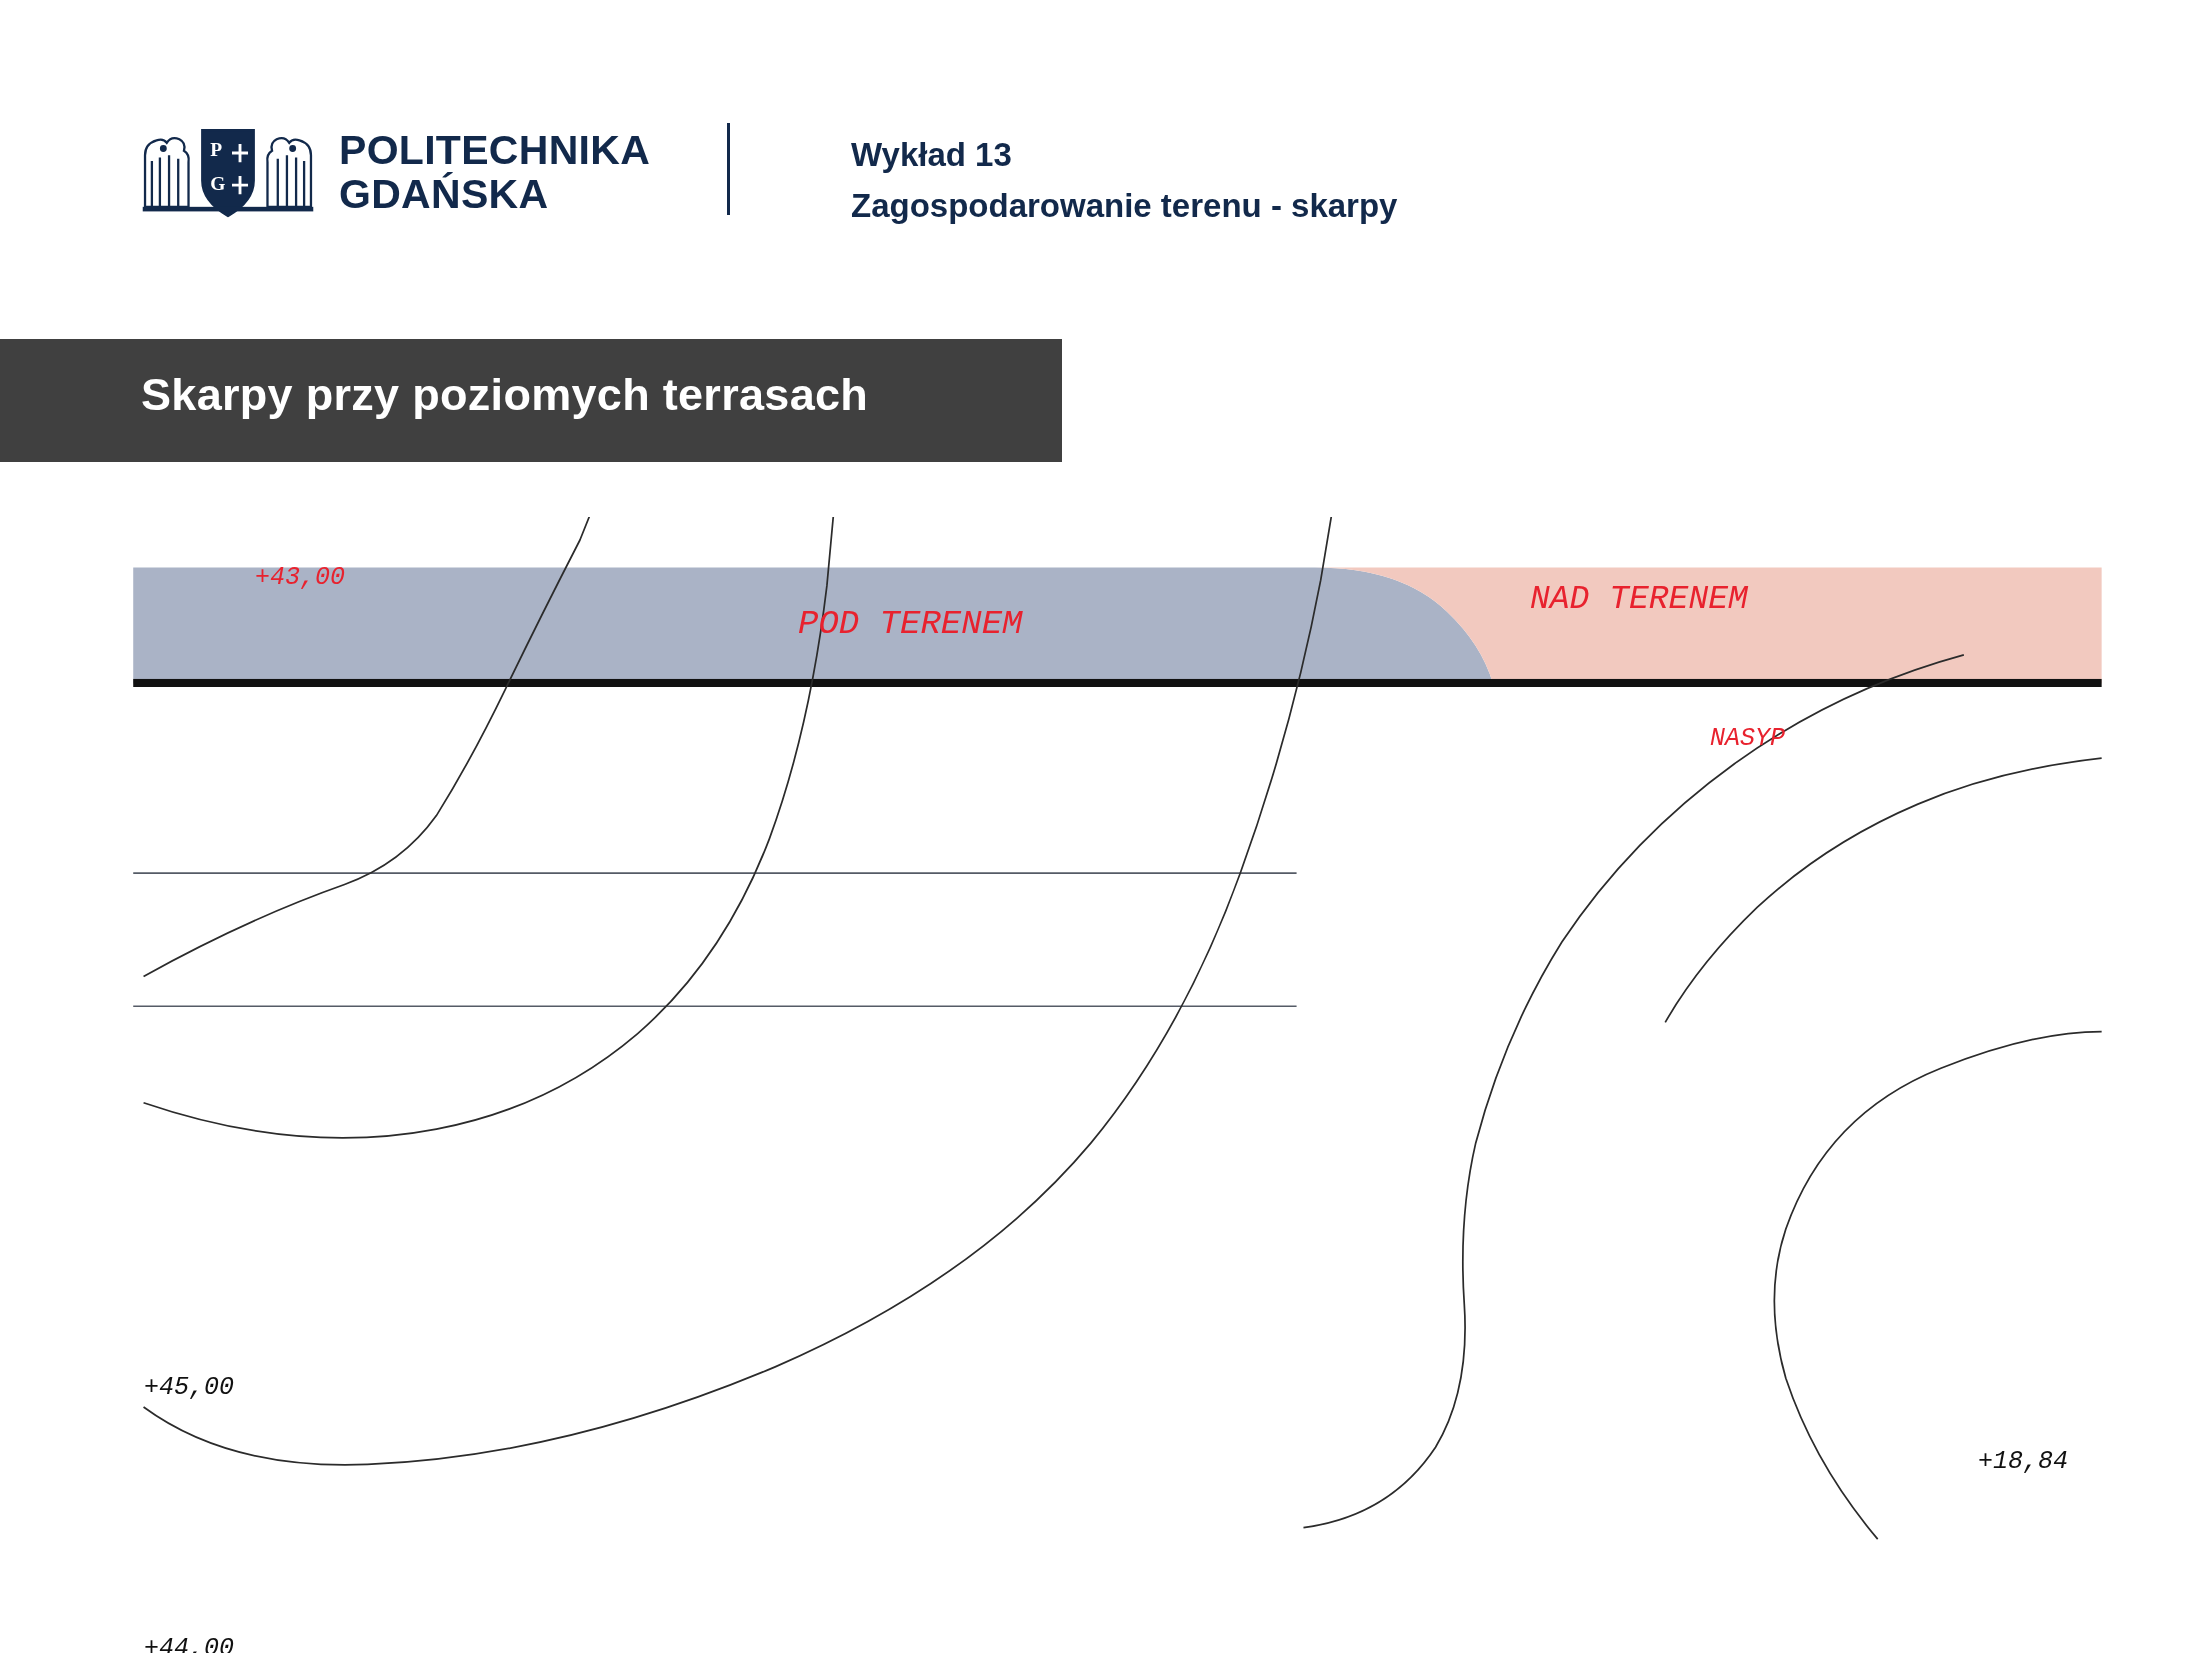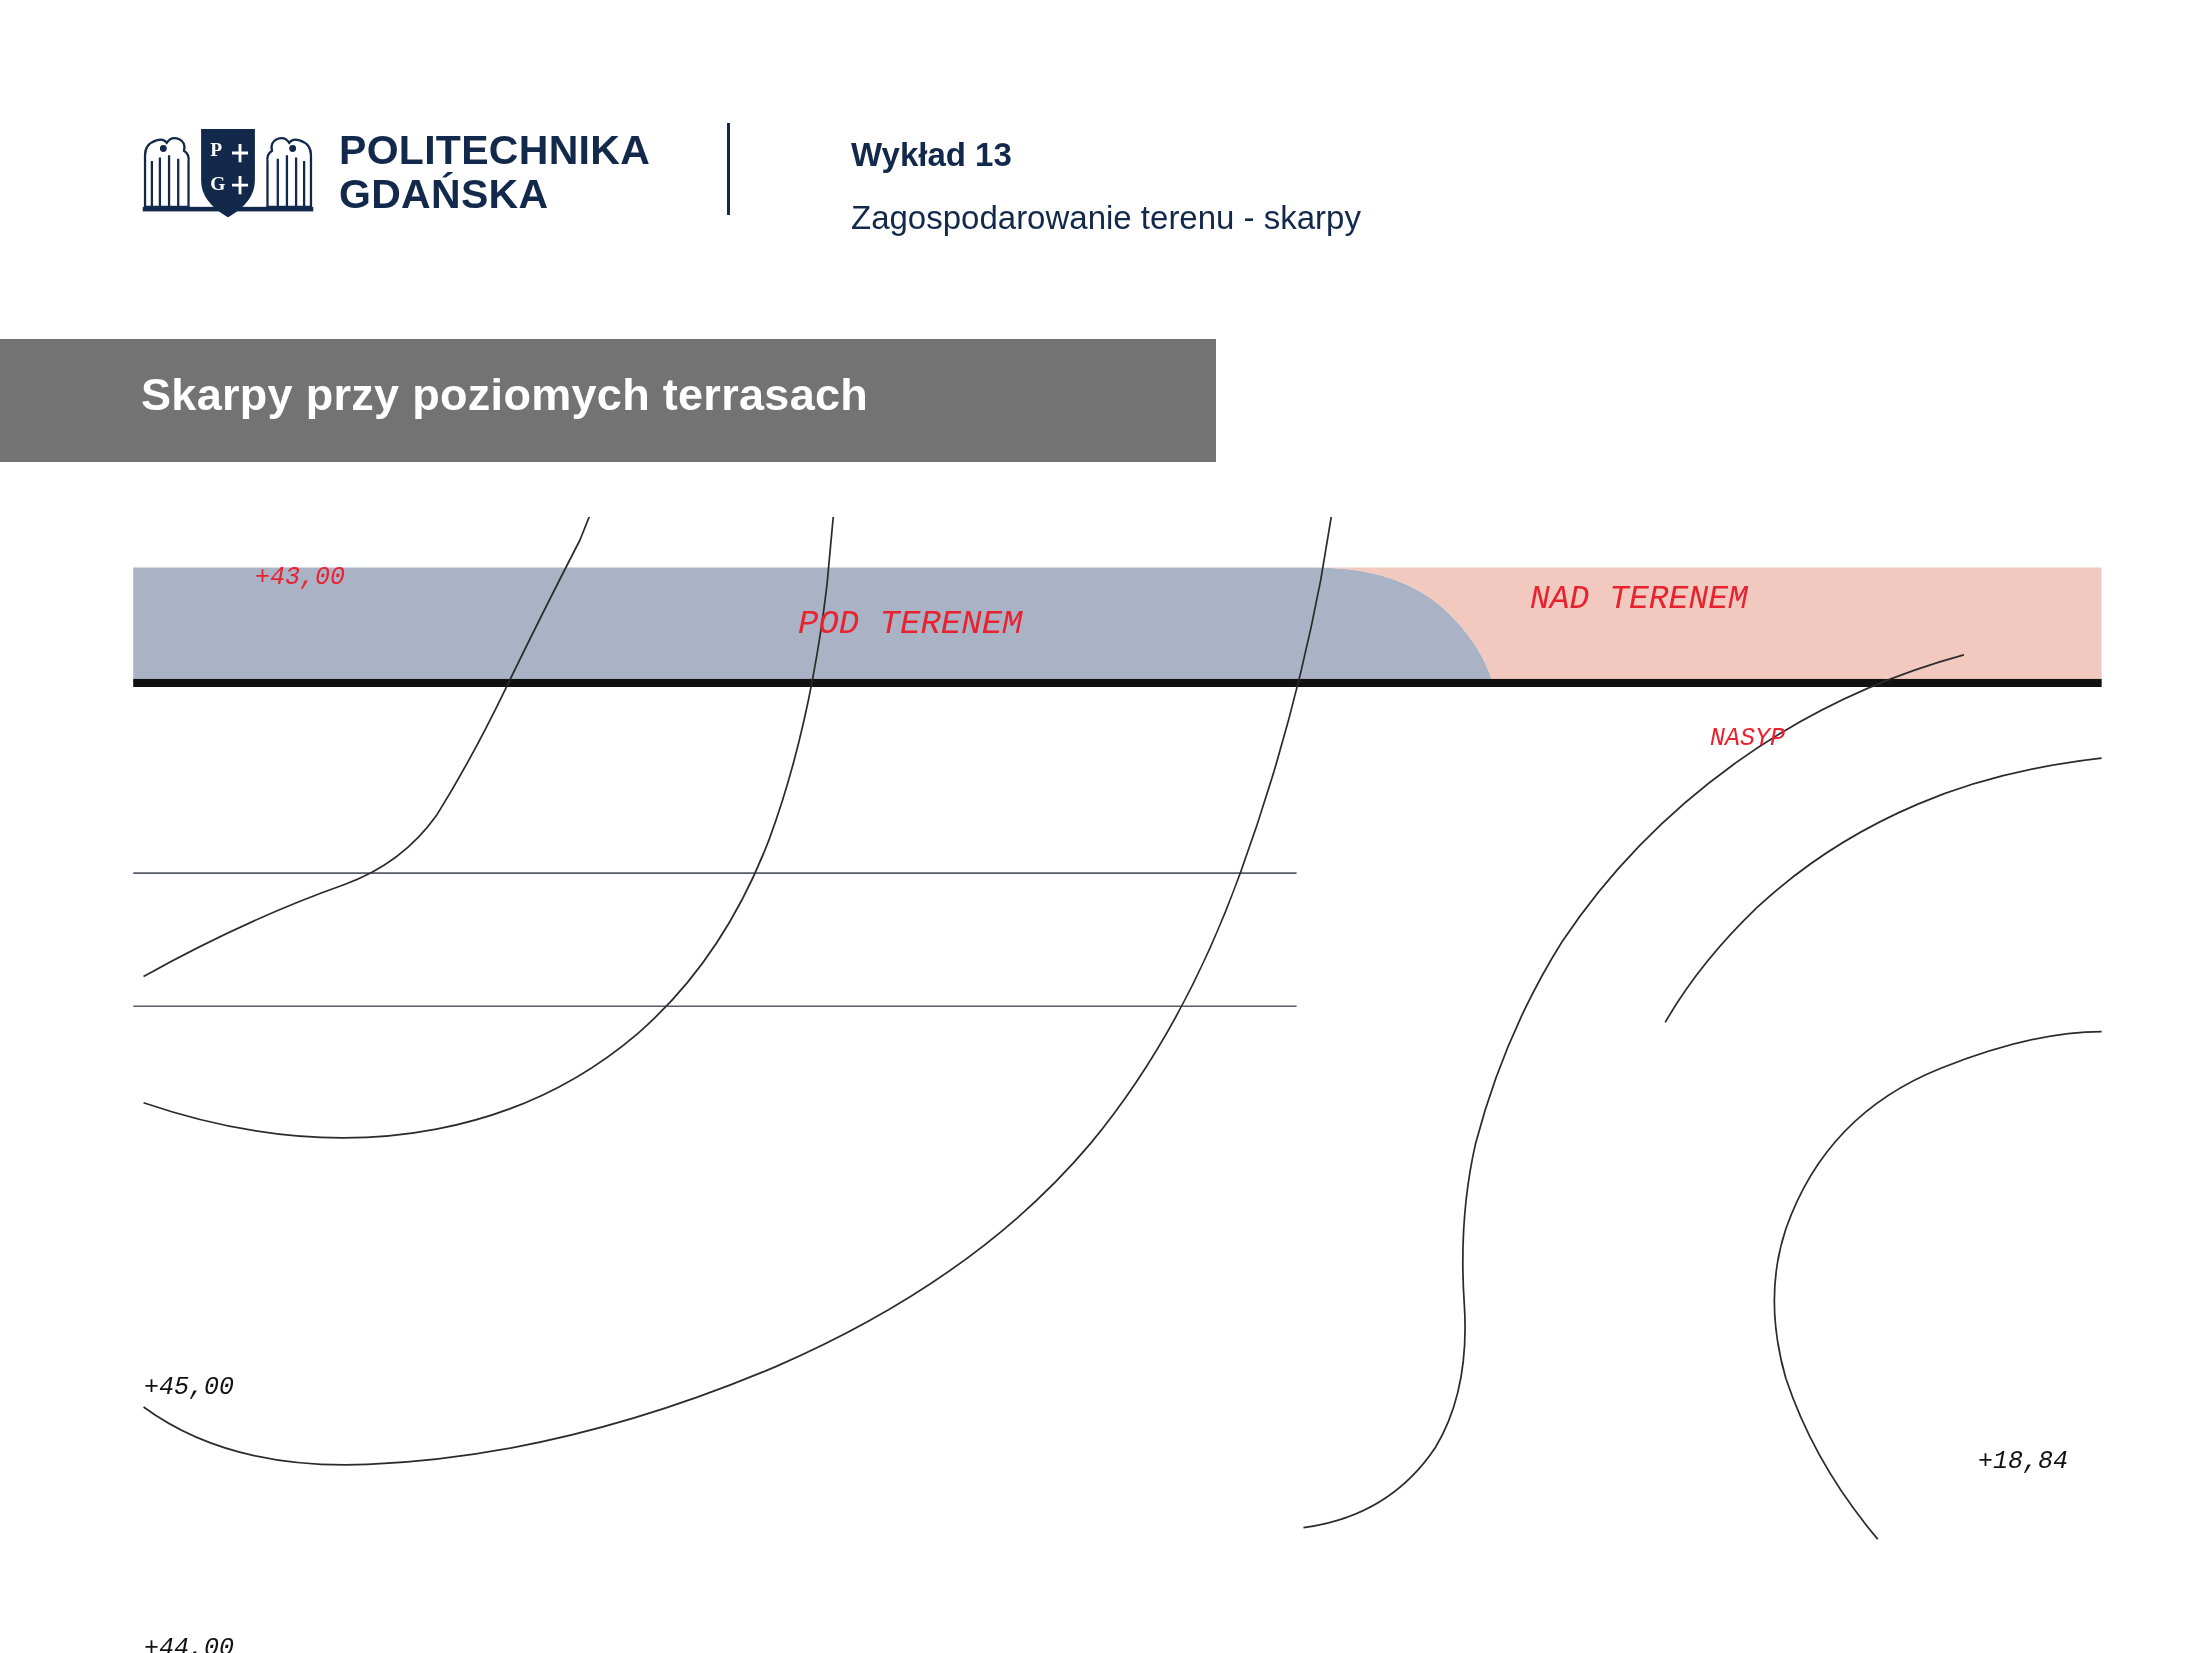--- a/index.html
+++ b/index.html
@@ -59,35 +59,35 @@
     top: 137px;
     color: #12294b;
   }
   #lecture-number {
     font-size: 33px;
     font-weight: bold;
     line-height: 1.1;
     white-space: nowrap;
   }
   #lecture-title {
-    margin-top: 27px;
+    margin-top: 15px;
     font-size: 33px;
-    font-weight: normal;
+    font-weight: bold;
     line-height: 1.1;
     white-space: nowrap;
   }
 
   
   #banner {
     position: absolute;
     left: 0;
     top: 339px;
-    width: 1216px;
+    width: 1062px;
     height: 123px;
-    background: #737373;
+    background: #404040;
   }
   #banner-text {
     position: absolute;
     left: 141px;
     top: 30px;
     color: #ffffff;
     font-size: 45px;
     font-weight: bold;
     white-space: nowrap;
     letter-spacing: 0.3px;

